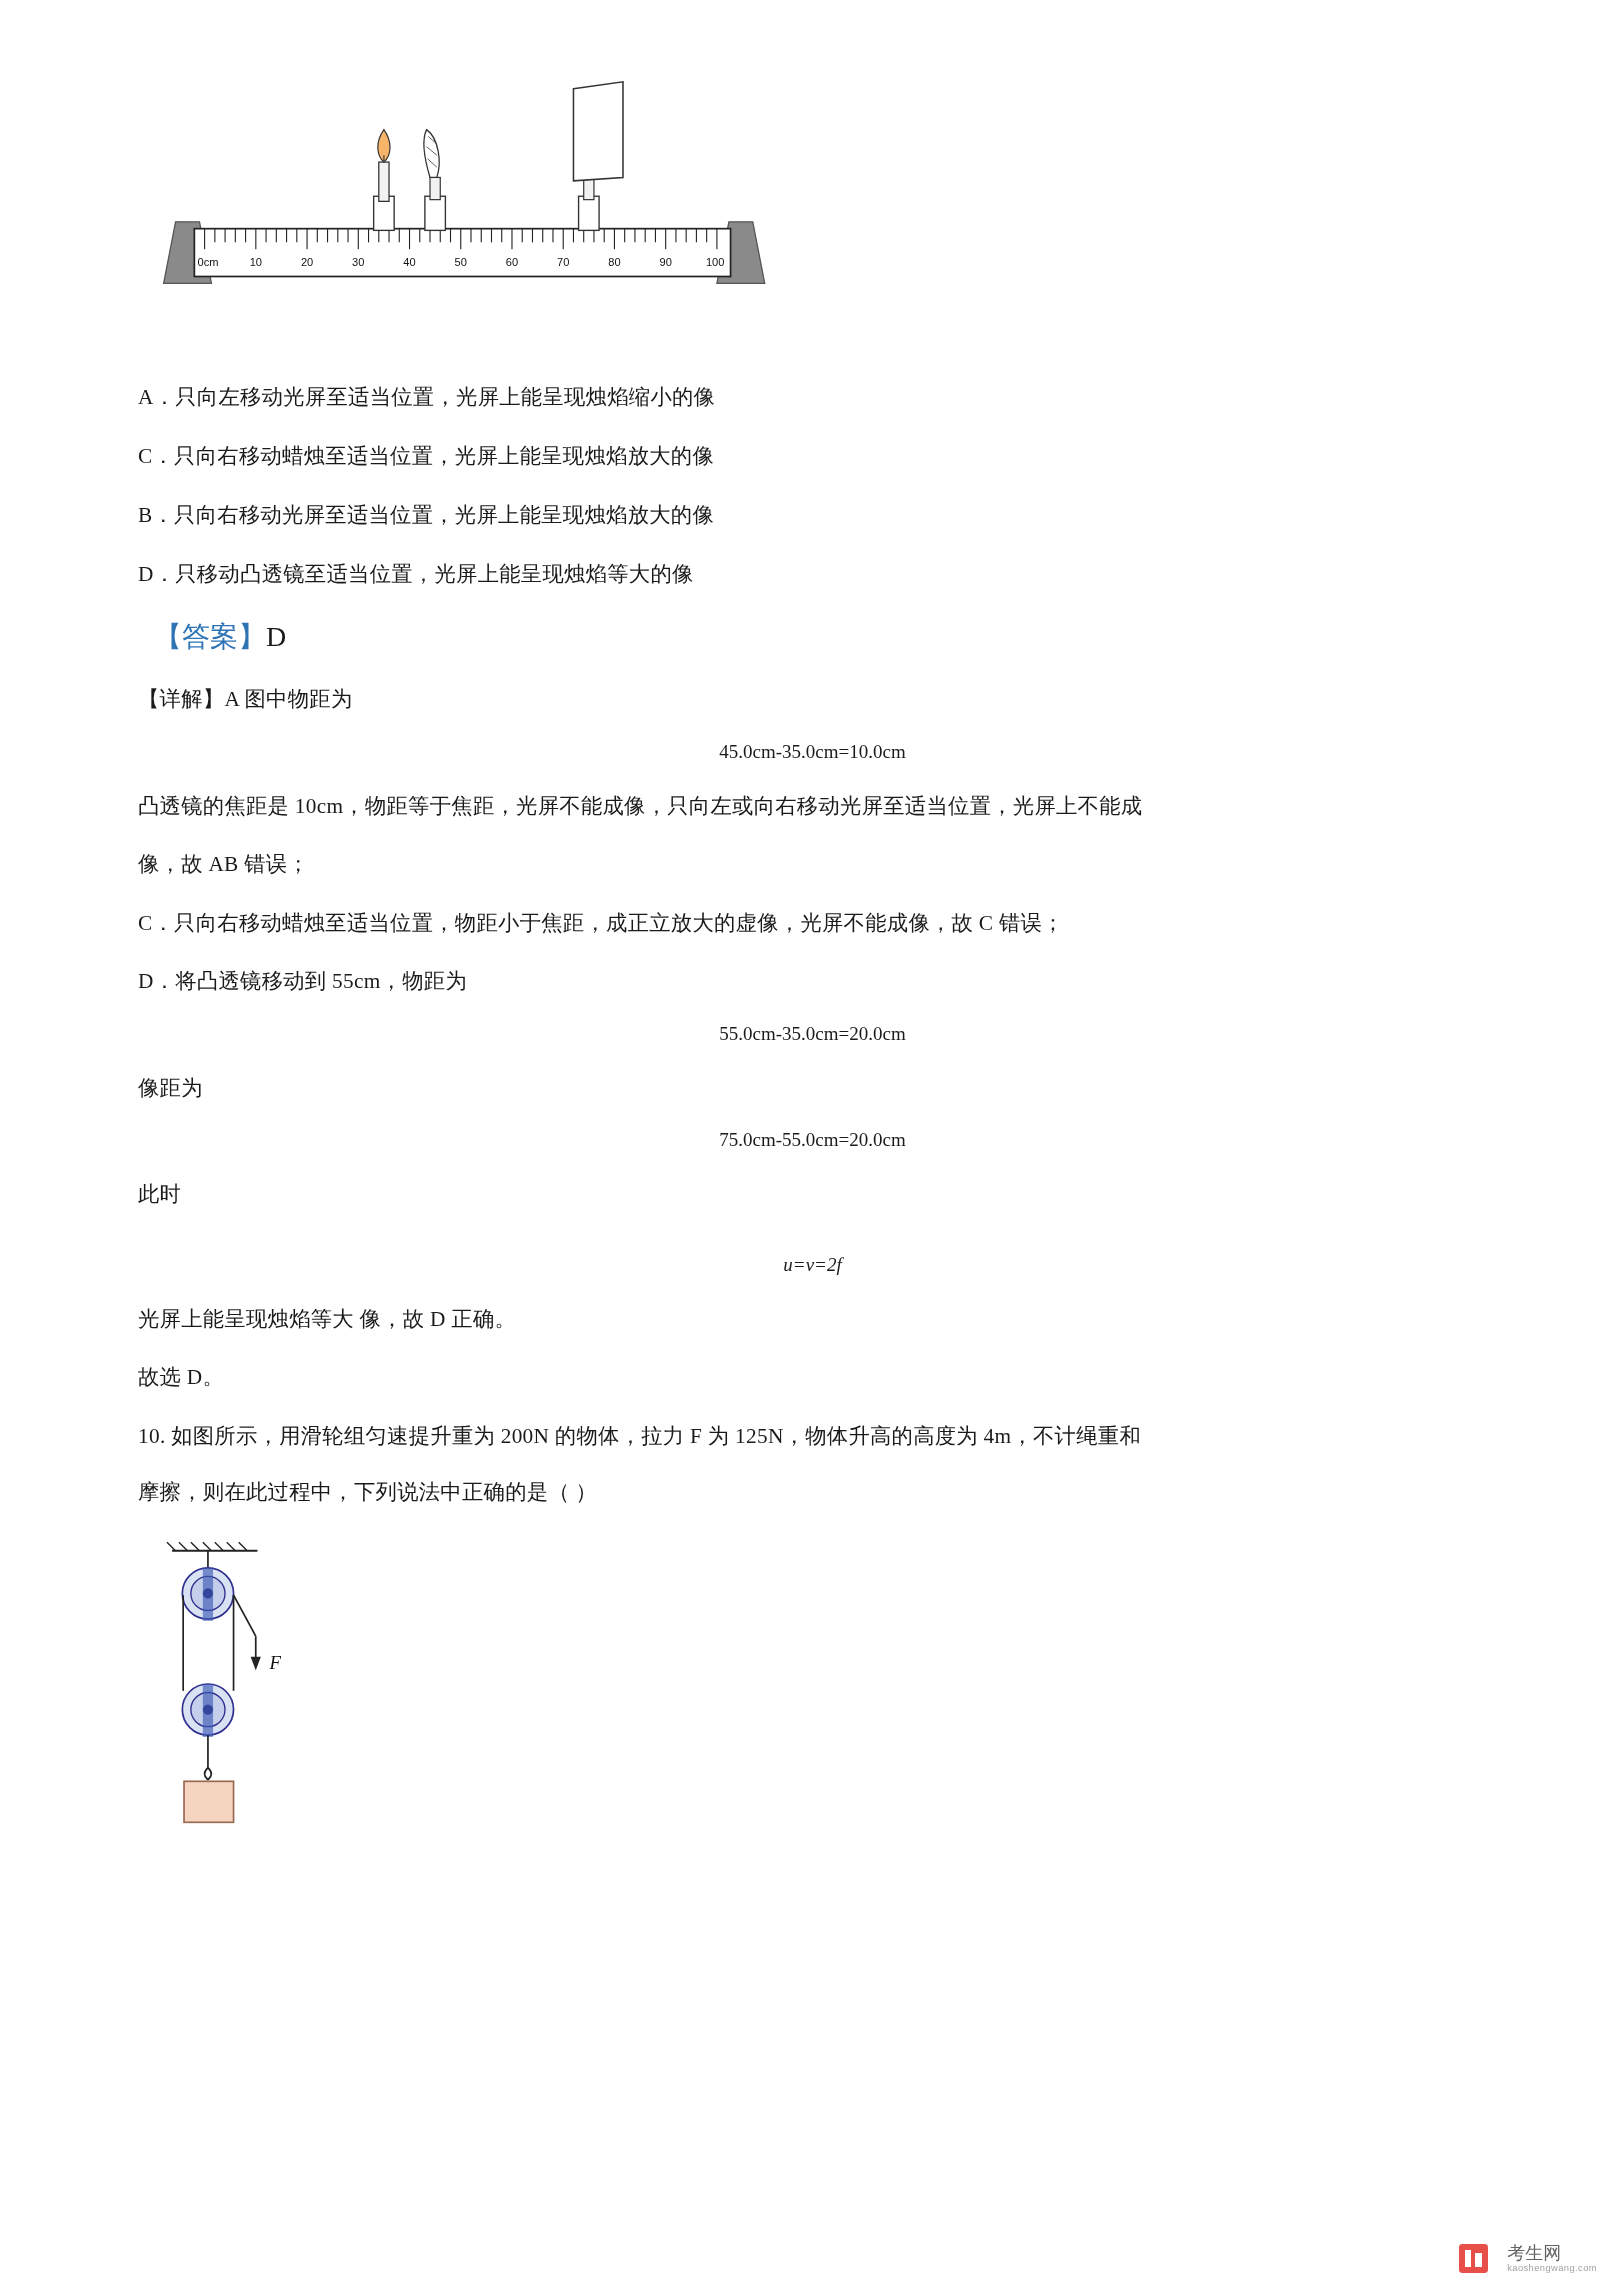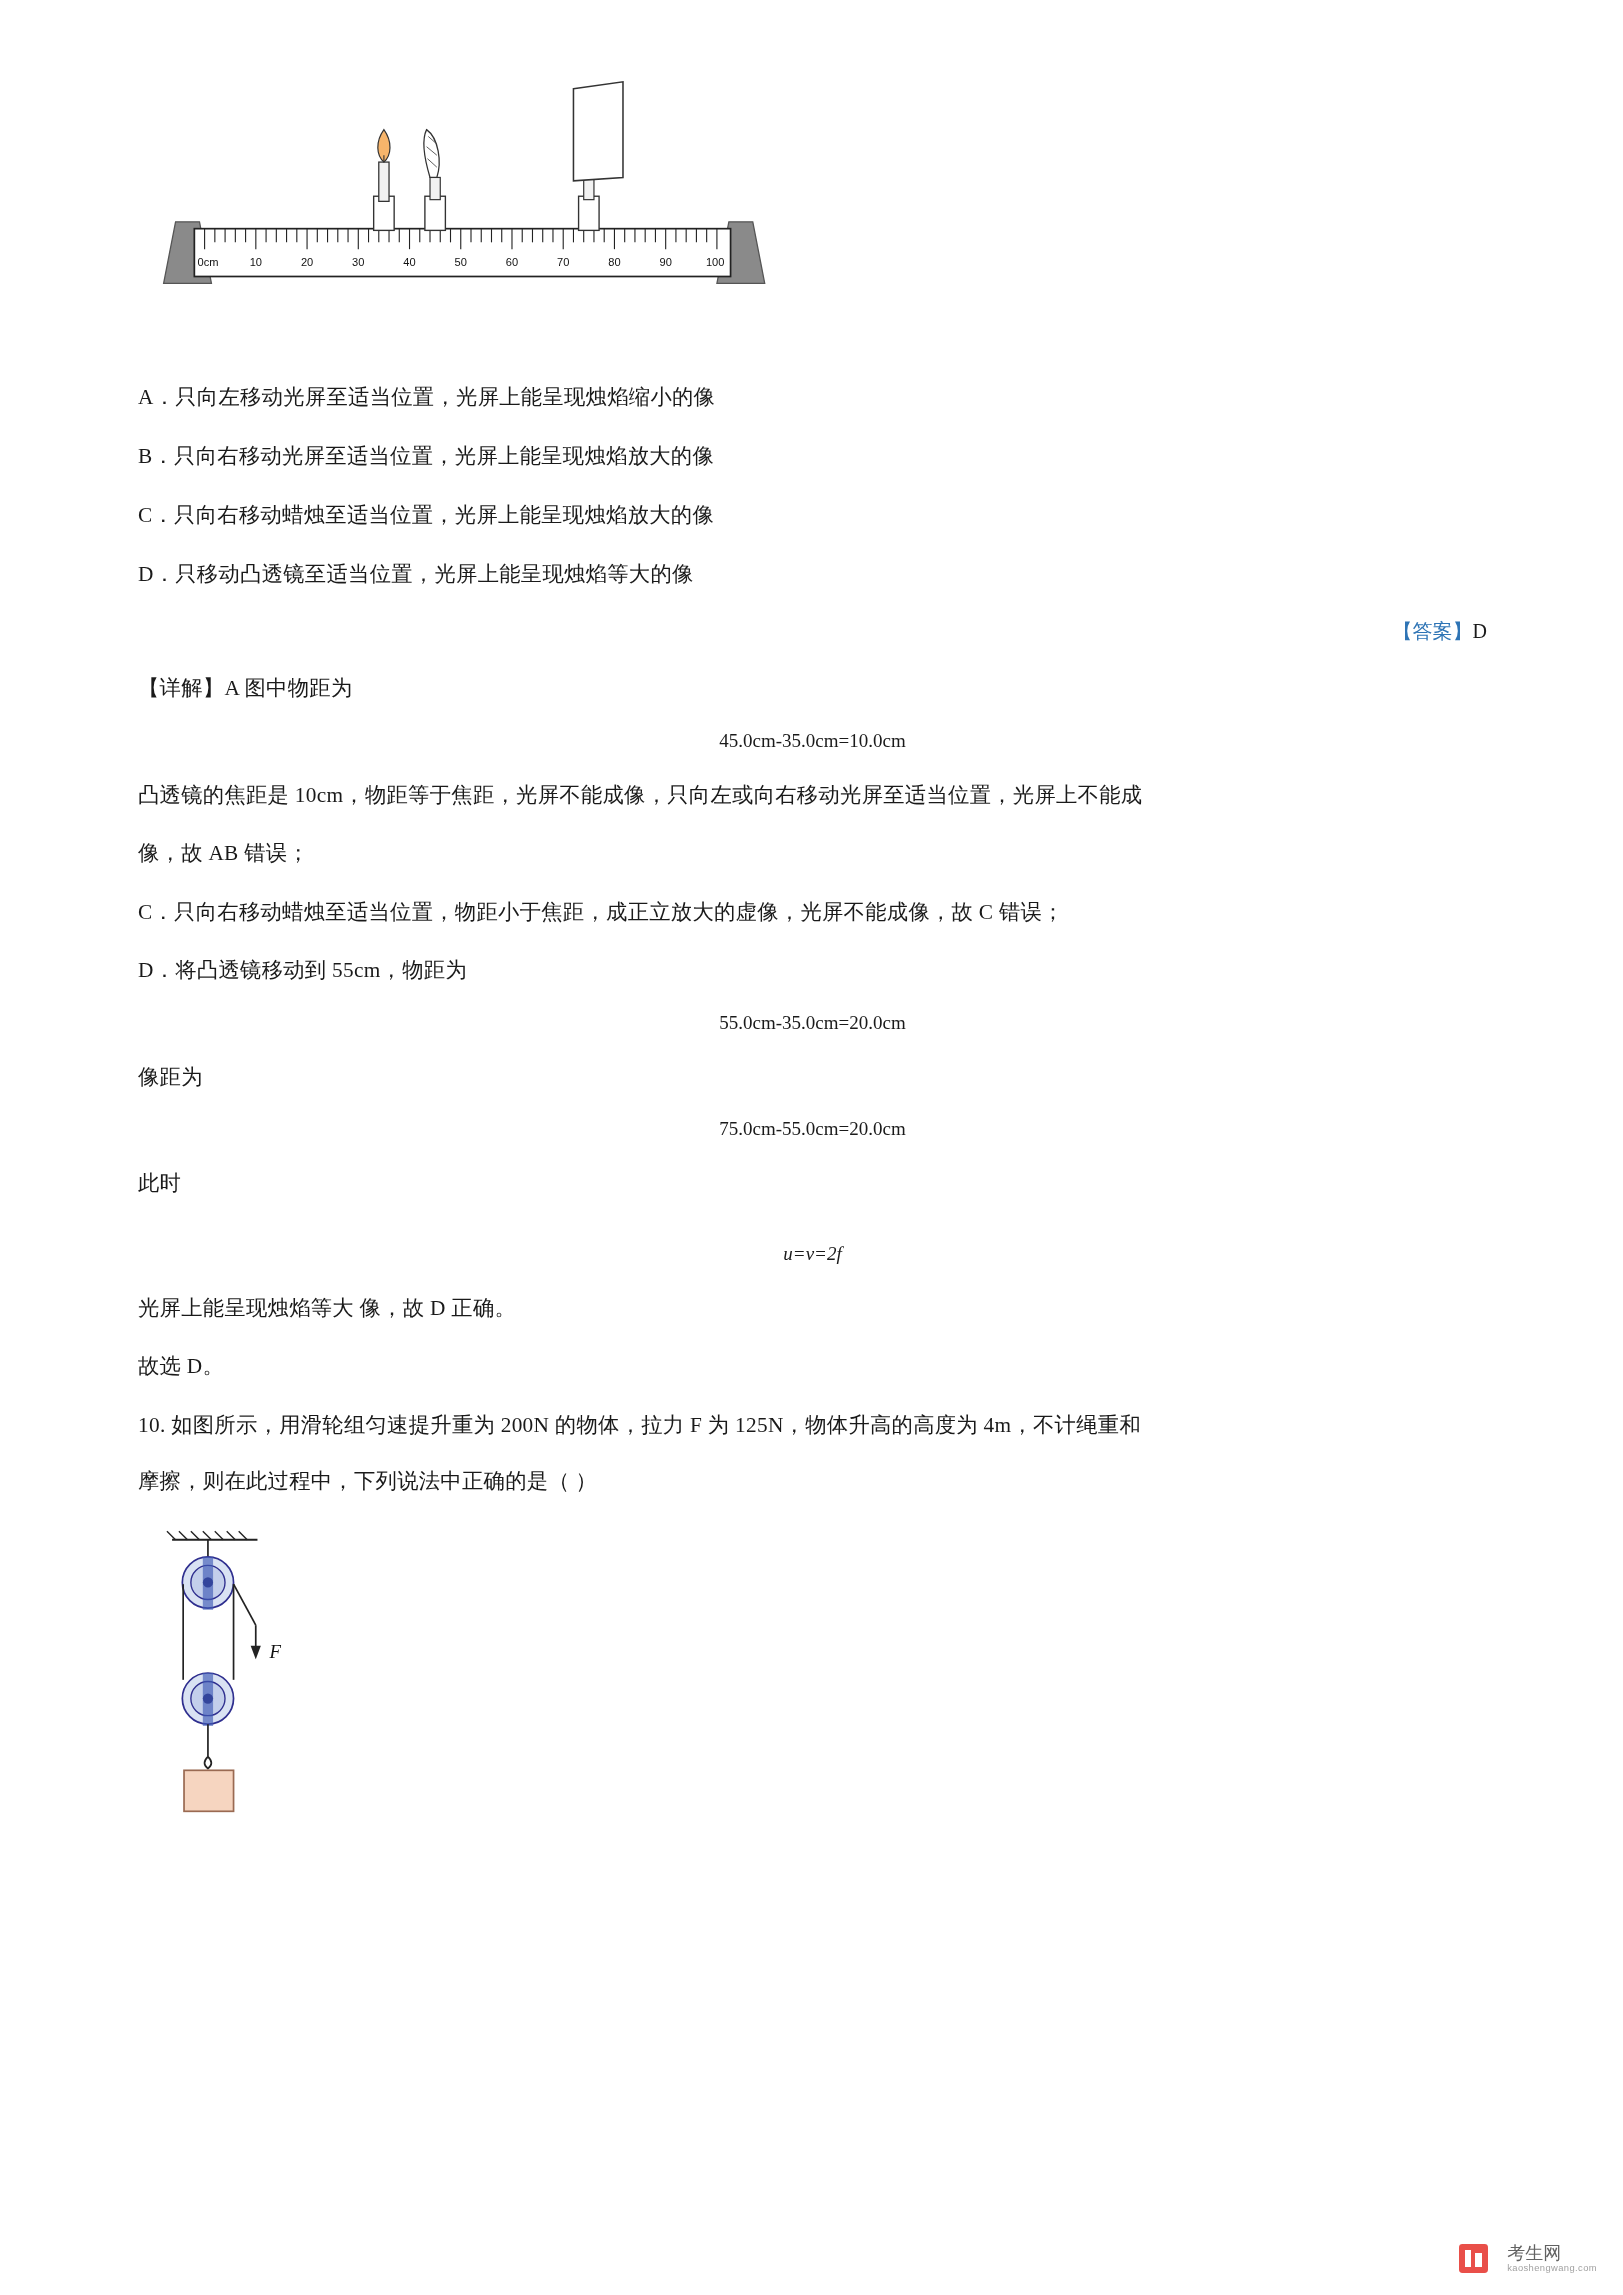--- a/index.html
+++ b/index.html
@@ -32,24 +32,23 @@
     line-height: 1.5;
     margin: 0 0 27px 0;
     color: #1a1a1a;
     letter-spacing: 0.3px;
   }
   .tag {
     color: #2e74b5;
     font-weight: normal;
   }
   .answer-line {
-    font-size: 20px;
+    font-size: 28px;
     margin: 0 0 26px 16px;
     color: #1a1a1a;
-    text-align: right;
   }
   .center-formula {
     font-size: 19px;
     text-align: center;
     margin: 0 0 26px 0;
     color: #1a1a1a;
     font-family: "Liberation Serif", serif;
   }
   .center-formula.italic {
     font-style: italic;
@@ -232,22 +231,22 @@
 
         <g>
           <rect x="496" y="190" width="24" height="40" fill="#ffffff" stroke="#333" stroke-width="1.6"></rect>
           <rect x="502" y="170" width="12" height="24" fill="#f2f2f2" stroke="#333" stroke-width="1.4"></rect>
           <polygon points="490,64 548,56 548,168 490,172" fill="#ffffff" stroke="#333" stroke-width="1.8"></polygon>
         </g>
       </svg>
     </div>
 
     <p class="choice">A．只向左移动光屏至适当位置，光屏上能呈现烛焰缩小的像</p>
+    <p class="choice">C．只向右移动蜡烛至适当位置，光屏上能呈现烛焰放大的像</p>
     <p class="choice">B．只向右移动光屏至适当位置，光屏上能呈现烛焰放大的像</p>
-    <p class="choice">C．只向右移动蜡烛至适当位置，光屏上能呈现烛焰放大的像</p>
     <p class="choice">D．只移动凸透镜至适当位置，光屏上能呈现烛焰等大的像</p>
 
     <p class="answer-line"><span class="tag">【答案】</span><span>D</span></p>
 
 
     <p class="body-text"><span>【详解】</span><span>A 图中物距为</span></p>
 
     <p class="center-formula">45.0cm-35.0cm=10.0cm</p>
 
     <p class="body-text">凸透镜的焦距是 10cm，物距等于焦距，光屏不能成像，只向左或向右移动光屏至适当位置，光屏上不能成</p>

